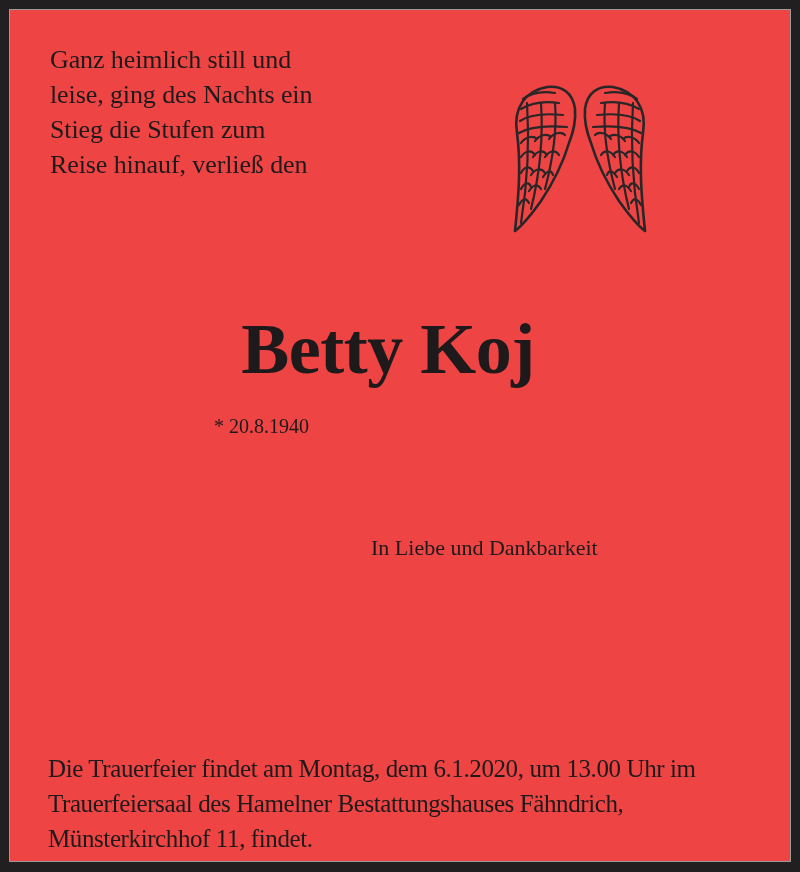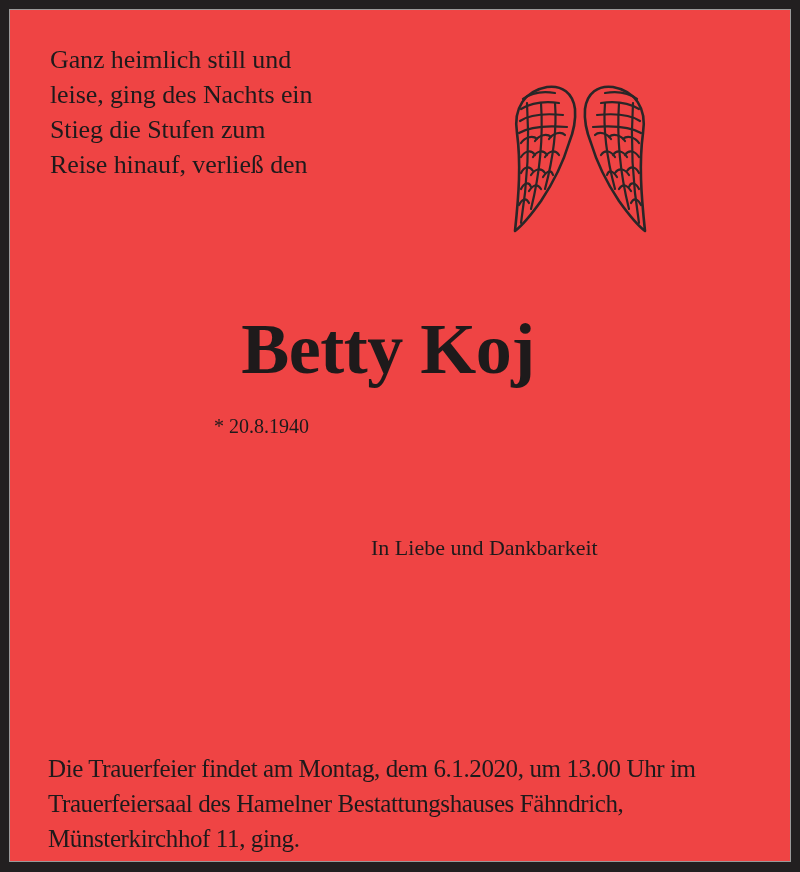--- a/index.html
+++ b/index.html
@@ -130,16 +130,16 @@
   <div class="dates born">* 20.8.1940</div>
 
   <div class="thanks">In Liebe und Dankbarkeit</div>
 
   <div class="family">
   </div>
 
   <div class="ceremony">
     <div>Die Trauerfeier findet am Montag, dem 6.1.2020, um 13.00 Uhr im</div>
     <div>Trauerfeiersaal des Hamelner Bestattungshauses Fähndrich,</div>
-    <div>Münsterkirchhof 11, ging.</div>
+    <div>Münsterkirchhof 11, findet.</div>
   </div>
 
 </div>
 
 </body></html>

